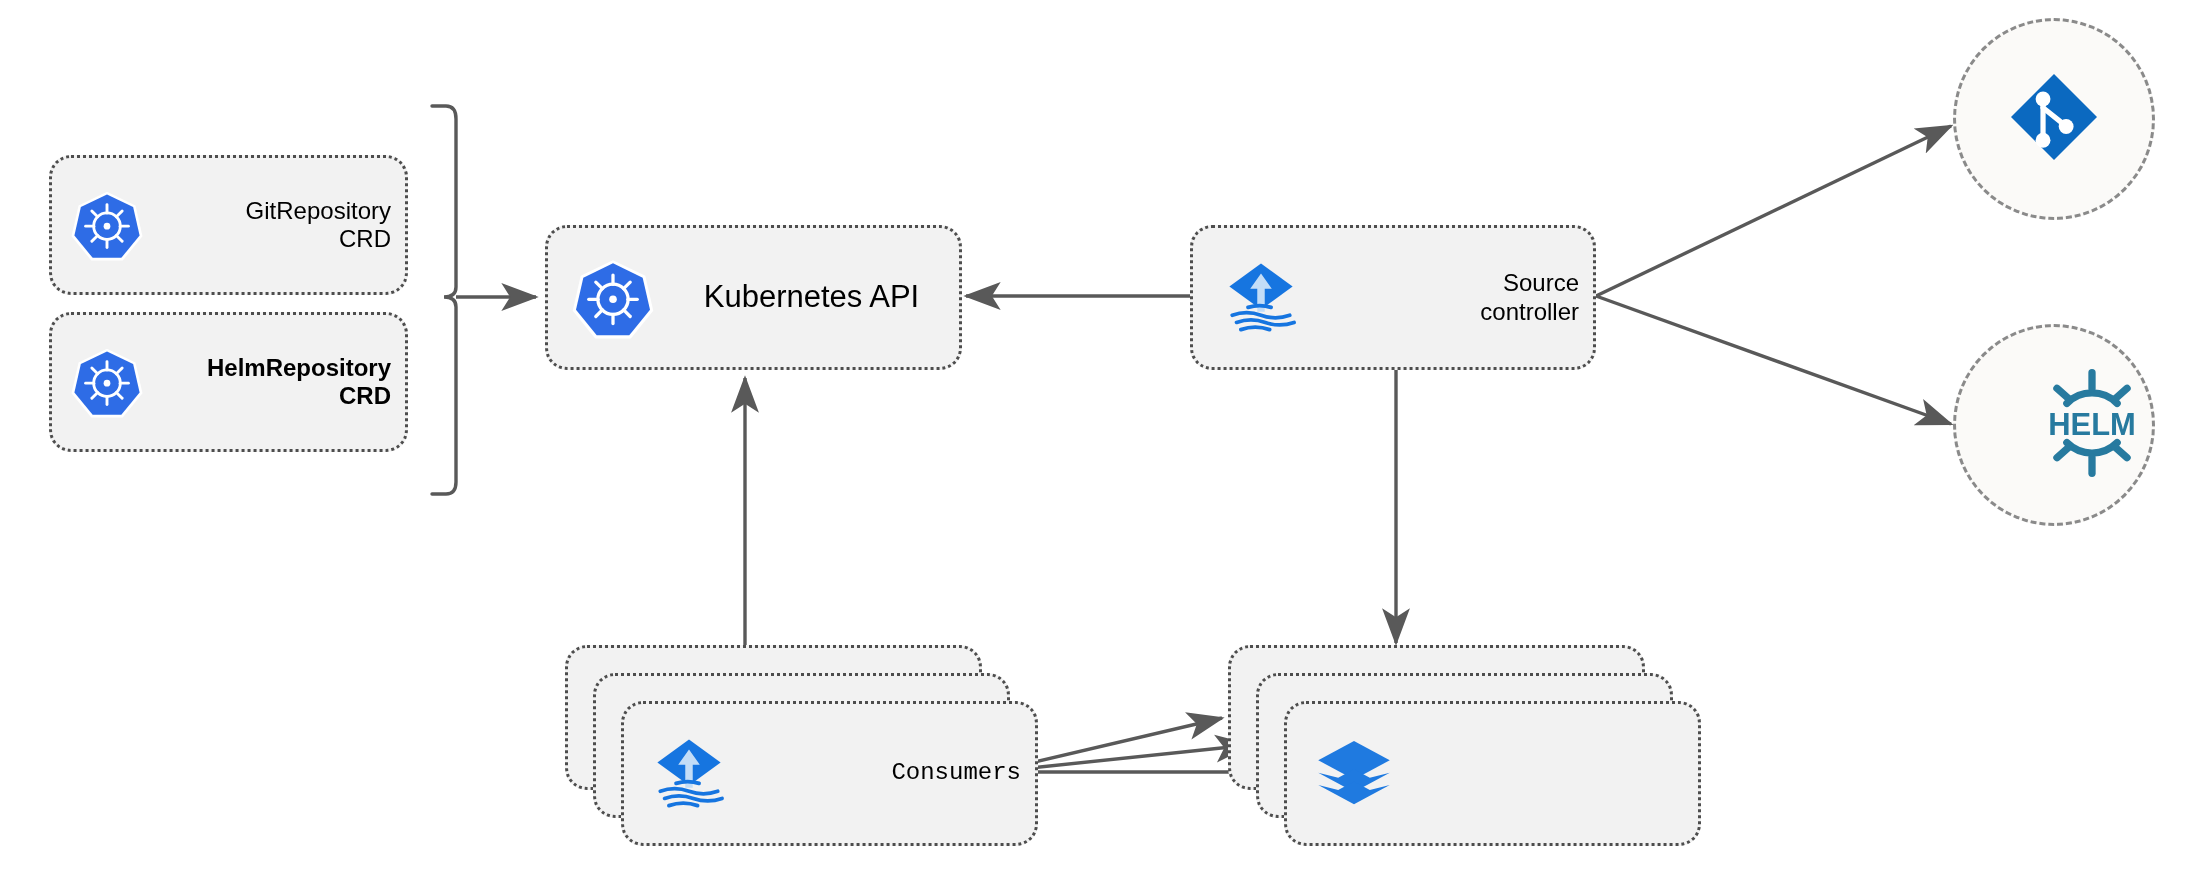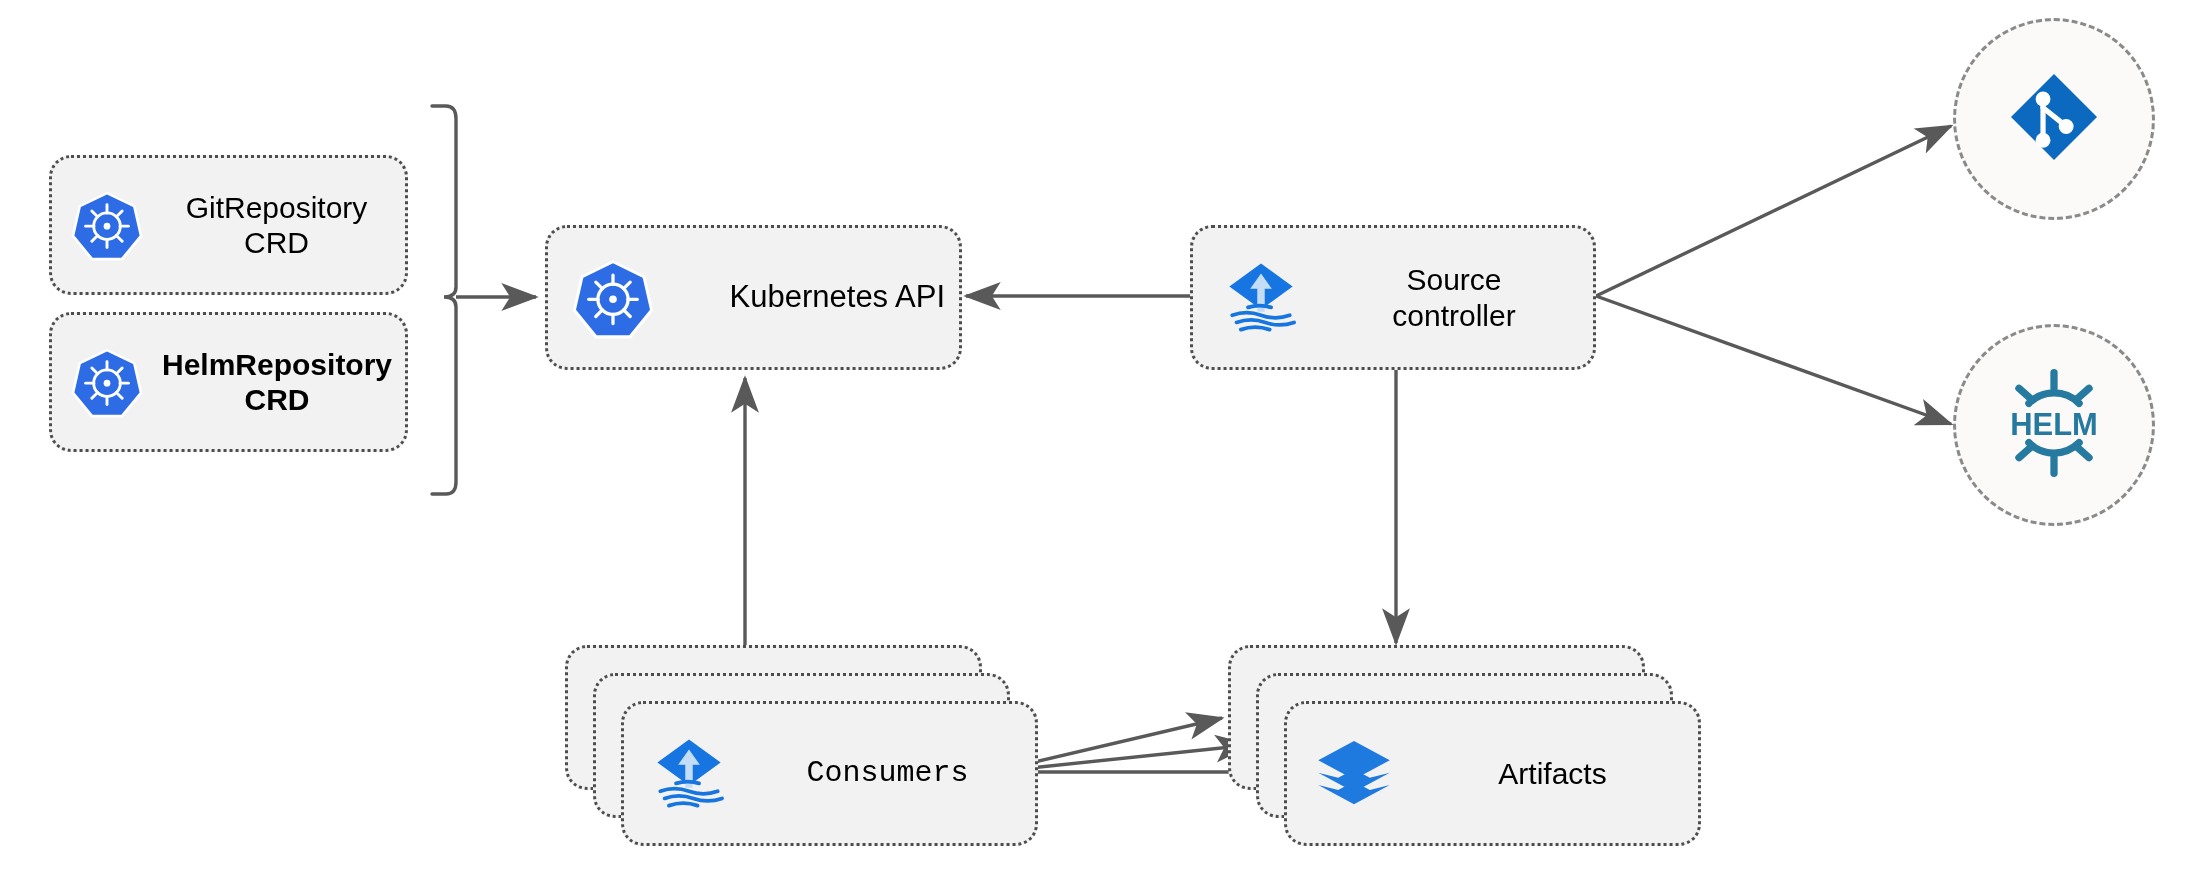--- a/index.html
+++ b/index.html
@@ -29,23 +29,23 @@
   }
   .node-row {
     position: absolute;
     inset: 0;
     display: flex;
     align-items: center;
     justify-content: flex-start;
   }
   .node-label {
     color: #000000;
-    font-size: 30px;
+    font-size: 24px;
     line-height: 1.18;
-    text-align: center;
+    text-align: right;
     white-space: pre-line;
     flex: 1;
     padding-right: 14px;
   }
   .icon-slot {
     flex: 0 0 auto;
     display: flex;
     align-items: center;
     justify-content: center;
   }
@@ -178,21 +178,21 @@
             <line x1="13.5" y1="33" x2="20.6" y2="33"></line>
             <line x1="43.4" y1="33" x2="50.5" y2="33"></line>
             <line x1="18.9" y1="19.9" x2="23.9" y2="24.9"></line>
             <line x1="40.1" y1="41.1" x2="45.1" y2="46.1"></line>
             <line x1="45.1" y1="19.9" x2="40.1" y2="24.9"></line>
             <line x1="23.9" y1="41.1" x2="18.9" y2="46.1"></line>
           </g>
           <circle cx="32" cy="33" r="2.9" fill="#ffffff"></circle>
         </svg>
       </span>
-      <span class="node-label" style="text-align:right; font-size:31px;">Kubernetes API</span>
+      <span class="node-label" style="text-align:center; font-size:31px;">Kubernetes API</span>
     </div>
   </div>
 
   <div class="node" style="left:1190px; top:225px; width:406px; height:145px;">
     <div class="node-row">
       <span class="icon-slot" style="width:136px;">
         <svg width="92" height="92" viewBox="0 0 64 64">
           <path d="M32 8 L54 24 L32 40 L10 24 Z" fill="#1675e0"></path>
           <path d="M32 15 L39.5 25.5 L34.6 25.5 L34.6 41.5 L29.4 41.5 L29.4 25.5 L24.5 25.5 Z" fill="#c3ddf7"></path>
           <g stroke="#1675e0" stroke-width="2.6" fill="none" stroke-linecap="round">
@@ -232,40 +232,39 @@
   <div class="stack-card" style="left:1256px; top:673px; width:417px; height:145px;"></div>
   <div class="node" style="left:1284px; top:701px; width:417px; height:145px;">
     <div class="node-row">
       <span class="icon-slot" style="width:134px;">
         <svg width="88" height="88" viewBox="0 0 64 64">
           <path d="M32 8 L58 22 L32 36 L6 22 Z" fill="#1f7ae0"></path>
           <path d="M32 28.5 L43.5 34.7 L58 31 L32 45 L6 31 L20.5 34.7 Z" fill="#1f7ae0"></path>
           <path d="M32 37.5 L43.5 43.7 L58 40 L32 54 L6 40 L20.5 43.7 Z" fill="#1f7ae0"></path>
         </svg>
       </span>
-      <span class="node-label">Artifacts</span>
     </div>
   </div>
 
   <div class="circle-node" style="left:1953px; top:18px; width:202px; height:202px;">
     <span>
       <svg width="108" height="108" viewBox="0 0 64 64">
         <path d="M32 6.5 L57.5 32 L32 57.5 L6.5 32 Z" fill="#0b69c0"></path>
         <g stroke="#ffffff" stroke-width="3.1" fill="none" stroke-linecap="round">
           <line x1="25.5" y1="45.5" x2="25.5" y2="22"></line>
           <path d="M25.5 26.5 L38 36.5"></path>
         </g>
         <circle cx="25.5" cy="45.8" r="4.4" fill="#ffffff"></circle>
         <circle cx="25.5" cy="21.3" r="4.4" fill="#ffffff"></circle>
         <circle cx="39.2" cy="37.6" r="4.4" fill="#ffffff"></circle>
       </svg>
     </span>
   </div>
 
-  <div class="circle-node" style="left:1953px; top:324px; width:202px; height:202px;">
+  <div class="circle-node" style="left:1953px; top:324px; width:202px; height:202px;justify-content:flex-end;">
     <span style="position:relative;">
       <svg width="120" height="120" viewBox="0 0 64 64">
         <g stroke="#277a9f" fill="none" stroke-width="3.9" stroke-linecap="round">
           <path d="M18.6 21.5 A19 19 0 0 1 45.4 21.5"></path>
           <path d="M18.6 42.5 A19 19 0 0 0 45.4 42.5"></path>
           <line x1="32" y1="5.2" x2="32" y2="13.6"></line>
           <line x1="32" y1="50.4" x2="32" y2="58.8"></line>
           <line x1="13.3" y1="13.5" x2="19.9" y2="19.3"></line>
           <line x1="44.1" y1="44.7" x2="50.7" y2="50.5"></line>
           <line x1="50.7" y1="13.5" x2="44.1" y2="19.3"></line>

